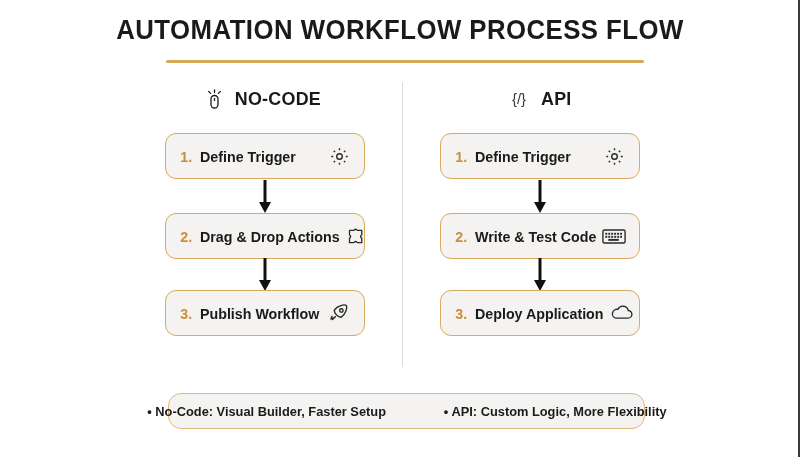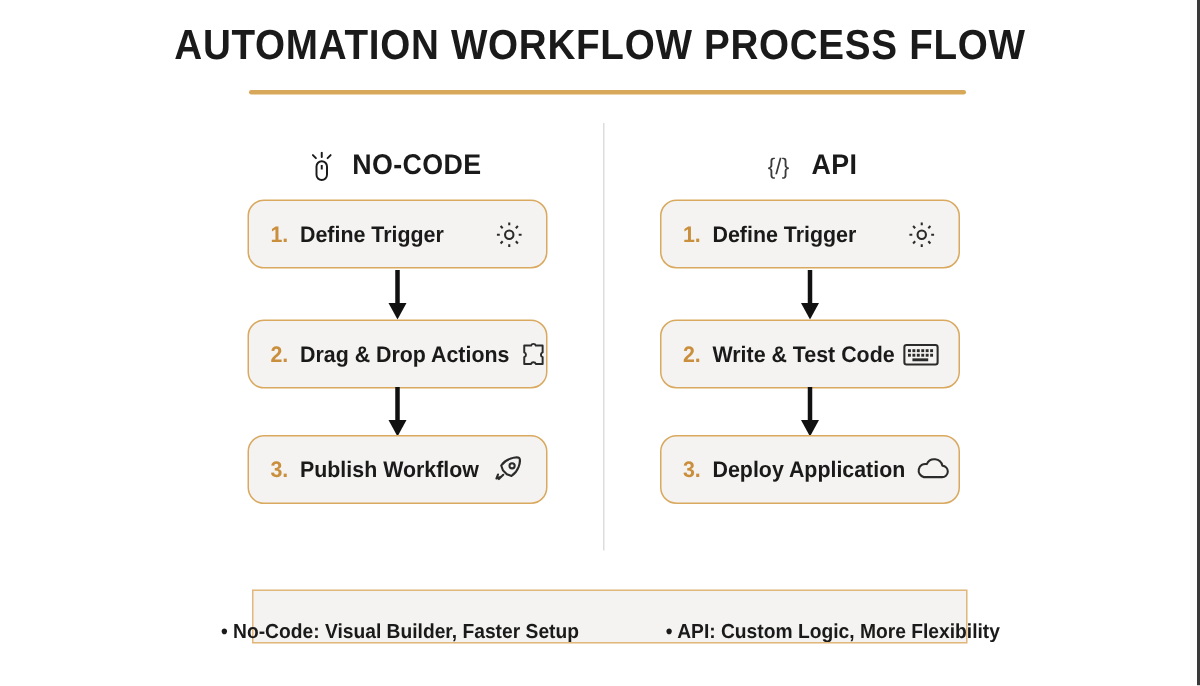--- a/index.html
+++ b/index.html
@@ -52,21 +52,20 @@
 
   
   .col-header {
     position: absolute;
     top: 86px;
     height: 26px;
     display: flex;
     align-items: center;
     justify-content: center;
     gap: 9px;
-    margin-top: 12px;
   }
   #col-header-nocode { left: 165px; width: 200px; }
   #col-header-api    { left: 440px; width: 200px; }
   .col-header-label {
     font-family: "Liberation Sans Narrow", "Liberation Sans", sans-serif;
     font-size: 19px;
     font-weight: bold;
     letter-spacing: 0.3px;
     color: #1a1a1a;
     transform: scaleX(0.94);
@@ -141,23 +140,23 @@
   
   #footer-bar {
     position: absolute;
     left: 168px;
     top: 393px;
     width: 477px;
     height: 36px;
     box-sizing: border-box;
     background: #f4f3f1;
     border: 1.6px solid #e2b87a;
-    border-radius: 0;
+    border-radius: 13px;
     display: flex;
-    align-items: flex-end;
+    align-items: center;
     justify-content: center;
     gap: 46px;
   }
   .footer-item {
     font-family: "Liberation Sans Narrow", "Liberation Sans", sans-serif;
     font-size: 13.5px;
     font-weight: bold;
     color: #1a1a1a;
     white-space: nowrap;
     transform: scaleX(0.95);

